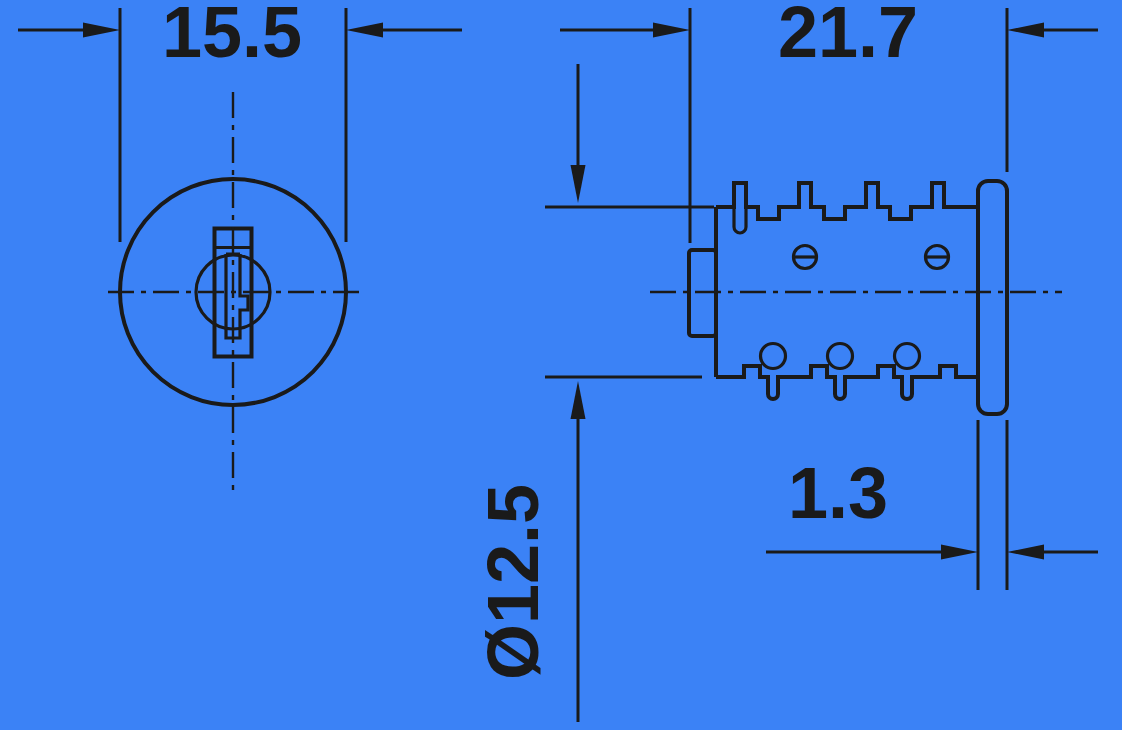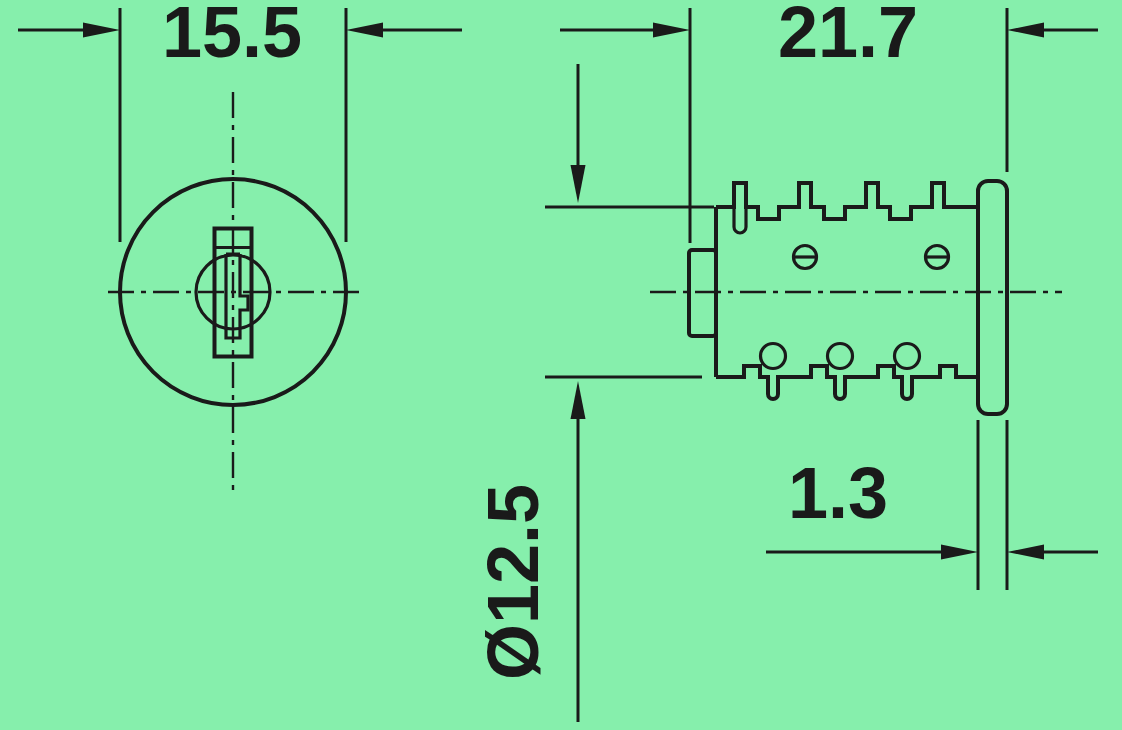--- a/index.html
+++ b/index.html
@@ -1,16 +1,16 @@
 <!DOCTYPE html>
 <html><head>
 <meta charset="utf-8">
 <style>
   html,body{margin:0;padding:0;background:#ffffff;}
-  .stage{position:relative;width:1122px;height:730px;background:#86efac;overflow:hidden;text-align:right;}
+  .stage{position:relative;width:1122px;height:730px;background:#3b82f6;overflow:hidden;text-align:right;}
   svg{display:block;}
   .dim-text{
     font-family:"Liberation Sans","DejaVu Sans",sans-serif;
     font-weight:bold;
     font-size:72px;
     fill:#1a1a1a;
   }
   .outline{stroke:#1a1a1a;stroke-width:4;fill:none;}
   .outline-thin{stroke:#1a1a1a;stroke-width:3.2;fill:none;}
   .dimline{stroke:#1a1a1a;stroke-width:3;fill:none;}

